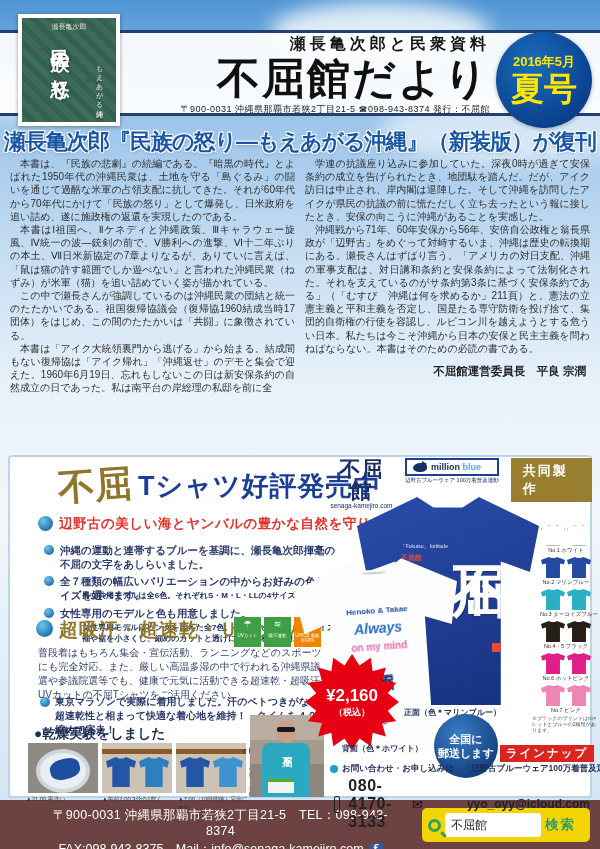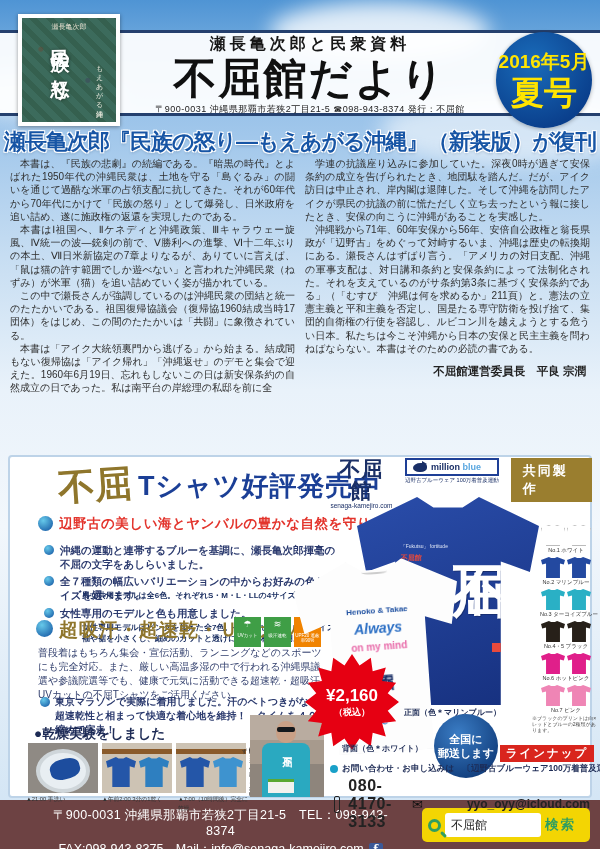--- a/index.html
+++ b/index.html
@@ -18,28 +18,28 @@
     background:
       radial-gradient(circle at 20% 30%, rgba(120,60,40,.35) 2px, transparent 3px),
       radial-gradient(circle at 70% 60%, rgba(60,40,90,.3) 2px, transparent 3px),
       repeating-linear-gradient(45deg,#3c6b5c 0 6px,#35604f 6px 12px);
     box-shadow:0 1px 4px rgba(0,0,0,.4); z-index:5; }
   .book-author { position:absolute; left:50%; transform:translateX(-50%); top:4px; font-size:7px; color:#e8e0d0; white-space:nowrap; }
   .book-title { position:absolute; left:26px; top:16px; writing-mode:vertical-rl; text-orientation:upright;
     color:#fff; font-family:"DejaVu Serif", serif; font-weight:bold; font-size:19px; letter-spacing:3px; text-shadow:0 0 3px rgba(0,0,0,.5); }
   .book-sub { position:absolute; right:12px; top:42px; writing-mode:vertical-rl; text-orientation:upright;
     color:#e9e9dd; font-size:7px; letter-spacing:1px; }
-  .masthead { position:absolute; left:130px; top:34px; width:360px; text-align:center; }
+  .masthead { position:absolute; left:130px; top:34px; width:360px; text-align:right; }
   .kicker { font-family:"DejaVu Serif", serif; font-weight:bold; font-size:16px; color:#171717; letter-spacing:4px; }
   .nl-title { font-family:"DejaVu Serif", serif; font-weight:900; font-size:43px; line-height:46px; color:#101010; letter-spacing:2px; }
   .addr { font-size:9px; color:#222; margin-top:2px; letter-spacing:.5px; }
   .issue { position:absolute; right:8px; top:32px; width:96px; height:96px; border-radius:50%;
     background:radial-gradient(circle at 38% 32%, #1a6cba, #0a3f8c 75%); z-index:6;
     display:flex; flex-direction:column; align-items:center; justify-content:center; box-shadow:0 1px 4px rgba(0,0,0,.3); }
-  .issue-date { color:#ffe400; font-weight:bold; font-size:19px; }
+  .issue-date { color:#ffe400; font-weight:bold; font-size:13px; }
   .issue-season { color:#ffe400; font-weight:900; font-size:33px; line-height:36px; }
 
   
   .headline { position:absolute; left:0; top:127px; width:600px; text-align:center;
     font-size:22px; font-weight:900; color:#1755a5; letter-spacing:-1px;
     text-shadow:-1px -1px 0 #fff,1px -1px 0 #fff,-1px 1px 0 #fff,1px 1px 0 #fff,0 2px 3px rgba(20,50,90,.25); }
   .article { position:absolute; left:10px; top:157px; width:580px; height:296px; display:flex; gap:10px; overflow:hidden; }
   .col { width:285px; font-size:10px; line-height:13.2px; color:#2e2e2e; text-align:justify; }
   .col p { text-indent:1em; }
   .signature { text-align:right; font-size:11.5px; font-weight:bold; color:#222; margin-top:10px; padding-right:4px; }

